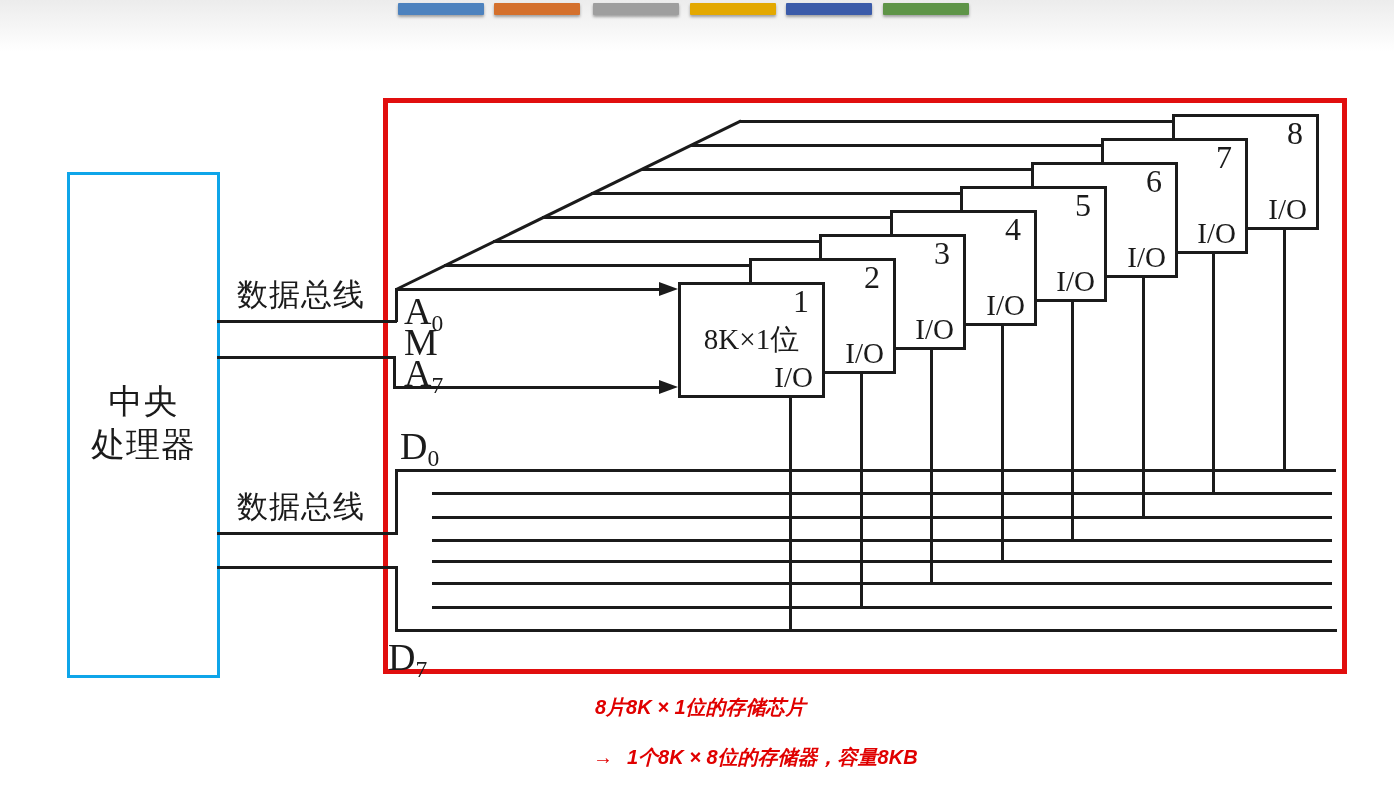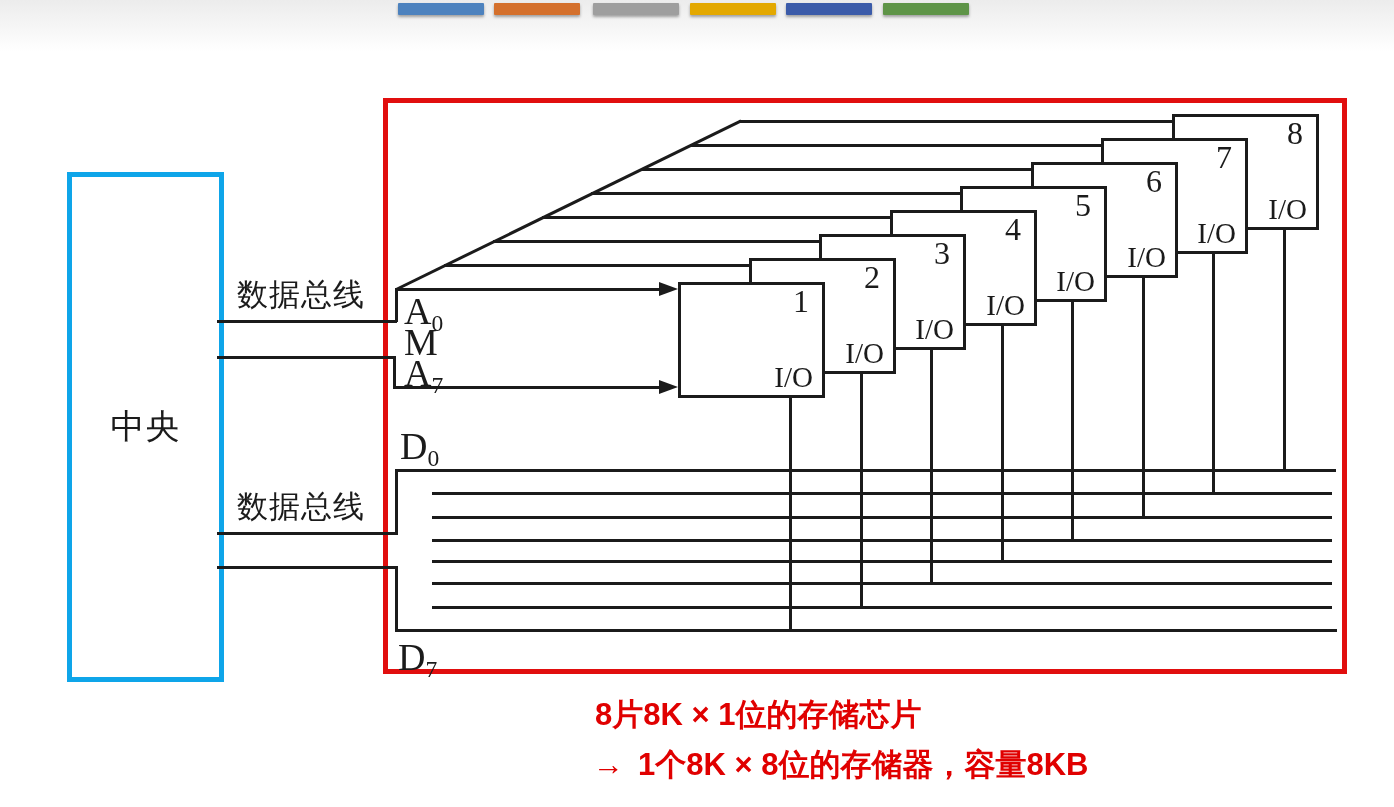--- a/index.html
+++ b/index.html
@@ -9,60 +9,61 @@
     font-family:"Liberation Serif","DejaVu Serif",serif;
     color:#1b1b1b;
   }
   .top-strip{position:absolute;left:0;top:0;width:1394px;height:52px;
     background:linear-gradient(#ececec,#ffffff);}
   .bar{position:absolute;top:3px;height:12px;width:86px;border-radius:1px;
     box-shadow:0 2px 3px rgba(0,0,0,0.35);}
   .frame{position:absolute;left:383px;top:98px;width:954px;height:566px;
     border:5px solid #e10e0e;background:transparent;}
   .cpu-box{position:absolute;left:67px;top:172px;width:147px;height:500px;
-    border:5px solid #0ea5e9;background:#fff;}
+    border:3px solid #0ea5e9;background:#fff;}
   .cpu-text{position:absolute;left:0;top:50%;width:100%;transform:translateY(-52%);
     text-align:center;font-size:34px;line-height:43px;letter-spacing:1px;}
   .bus-label{position:absolute;font-size:31px;letter-spacing:1px;white-space:nowrap;}
   .hline{position:absolute;height:2.6px;background:#1b1b1b;}
   .vline{position:absolute;width:2.6px;background:#1b1b1b;}
   .diag{position:absolute;left:396px;top:288px;width:384px;height:2.6px;background:#1b1b1b;
     transform-origin:0 50%;transform:rotate(-26.05deg);}
   .arrowhead{position:absolute;width:0;height:0;
     border-top:7px solid transparent;border-bottom:7px solid transparent;
     border-left:19px solid #1b1b1b;}
   .sig{position:absolute;font-size:38px;white-space:nowrap;}
   .sig sub{font-size:0.62em;vertical-align:-0.3em;}
   .chip{position:absolute;width:147px;height:116px;background:#ffffff;
     border:3px solid #1b1b1b;box-sizing:border-box;}
   .chip-num{position:absolute;top:-2px;right:13px;font-size:32px;}
   .chip-io{position:absolute;bottom:1px;right:9px;font-size:29px;}
   .chip-cap{position:absolute;top:50%;left:0;width:100%;transform:translateY(-50%);
     text-align:center;font-size:29px;white-space:nowrap;}
   .caption{position:absolute;font-family:"Liberation Sans","DejaVu Sans",sans-serif;
-    font-weight:bold;font-size:31px;white-space:nowrap;}
+    font-weight:bold;font-size:20px;white-space:nowrap;font-style:italic;}
   .caption .arrow{margin-right:14px;font-weight:900;}
 </style>
 </head>
 <body>
 
 <div class="top-strip"></div>
 
 <div class="bar" style="left: 398px; background: rgb(77, 130, 190);"></div>
 <div class="bar" style="left: 494px; background: rgb(212, 112, 44);"></div>
 <div class="bar" style="left: 593px; background: rgb(158, 158, 158);"></div>
 <div class="bar" style="left: 690px; background: rgb(227, 168, 0);"></div>
 <div class="bar" style="left: 786px; background: rgb(59, 91, 169);"></div>
 <div class="bar" style="left: 883px; background: rgb(94, 148, 71);"></div>
 
 <div class="frame" style="border-color: rgb(225, 14, 14);"></div>
 
 <div class="cpu-box">
   <div class="cpu-text">
     <div>中央</div>
+    <div>处理器</div>
   </div>
 </div>
 
 <div class="bus-label" style="left:237px;top:274px">数据总线</div>
 <div class="bus-label" style="left:237px;top:486px">数据总线</div>
 
 <div class="hline" style="left:217px;top:320px;width:180px"></div>
 <div class="hline" style="left:217px;top:356px;width:178px"></div>
 <div class="vline" style="left:395px;top:288px;height:34px"></div>
 <div class="vline" style="left:393px;top:356px;height:33px"></div>
@@ -78,24 +79,25 @@
 <div class="hline" style="left:542px;top:216px;width:350px"></div>
 <div class="hline" style="left:591px;top:192px;width:371px"></div>
 <div class="hline" style="left:641px;top:168px;width:392px"></div>
 <div class="hline" style="left:690px;top:144px;width:413px"></div>
 <div class="hline" style="left:739px;top:120px;width:435px"></div>
 
 <div class="sig" style="left:404px;top:289px"><span>A</span><sub>0</sub></div>
 <div class="sig" style="left:404px;top:320px"><span>M</span></div>
 <div class="sig" style="left:404px;top:351px"><span>A</span><sub>7</sub></div>
 <div class="sig" style="left:400px;top:424px"><span>D</span><sub>0</sub></div>
-<div class="sig" style="left:398px;top:635px"><span>D</span><sub>7</sub></div>
+<div class="sig" style="left:388px;top:635px"><span>D</span><sub>7</sub></div>
 
 <div class="chip" style="left:678px;top:282px;z-index:18">
   <span class="chip-num">1</span>
+  <span class="chip-cap">8K×1位</span>
   <span class="chip-io">I/O</span>
 </div>
 <div class="chip" style="left:749px;top:258px;z-index:17">
   <span class="chip-num">2</span>
   <span class="chip-io">I/O</span>
 </div>
 <div class="chip" style="left:819px;top:234px;z-index:16">
   <span class="chip-num">3</span>
   <span class="chip-io">I/O</span>
 </div>

